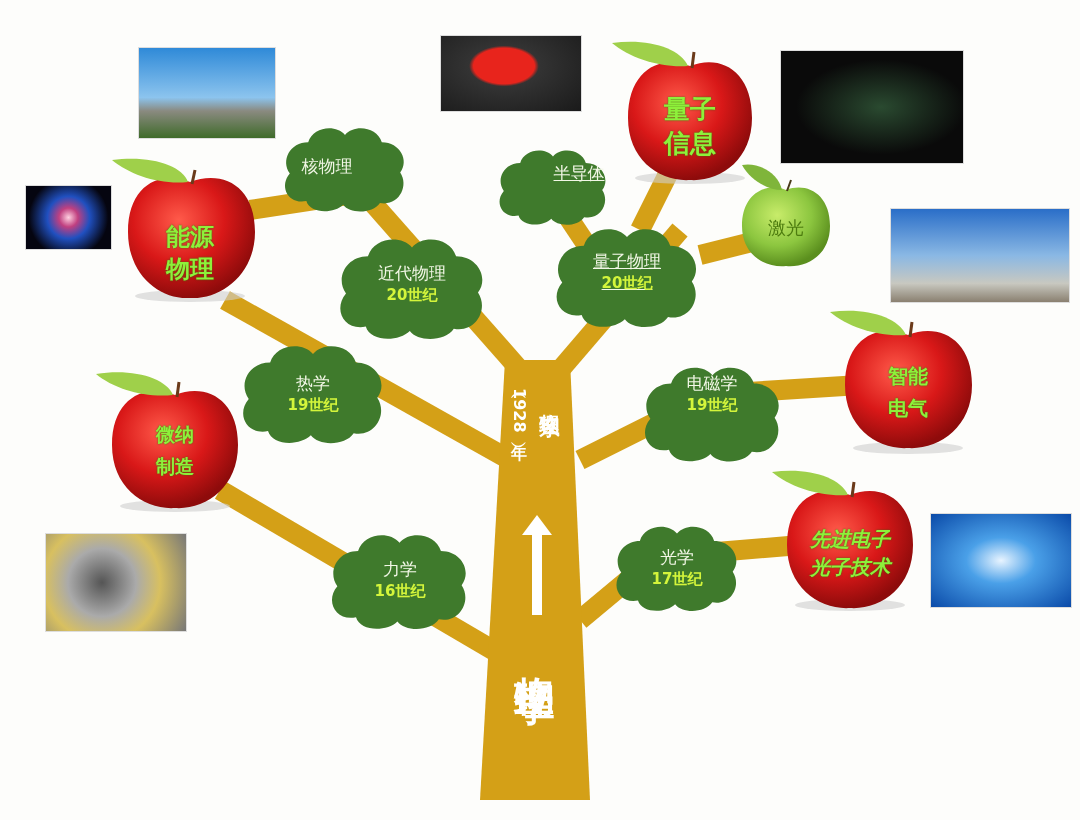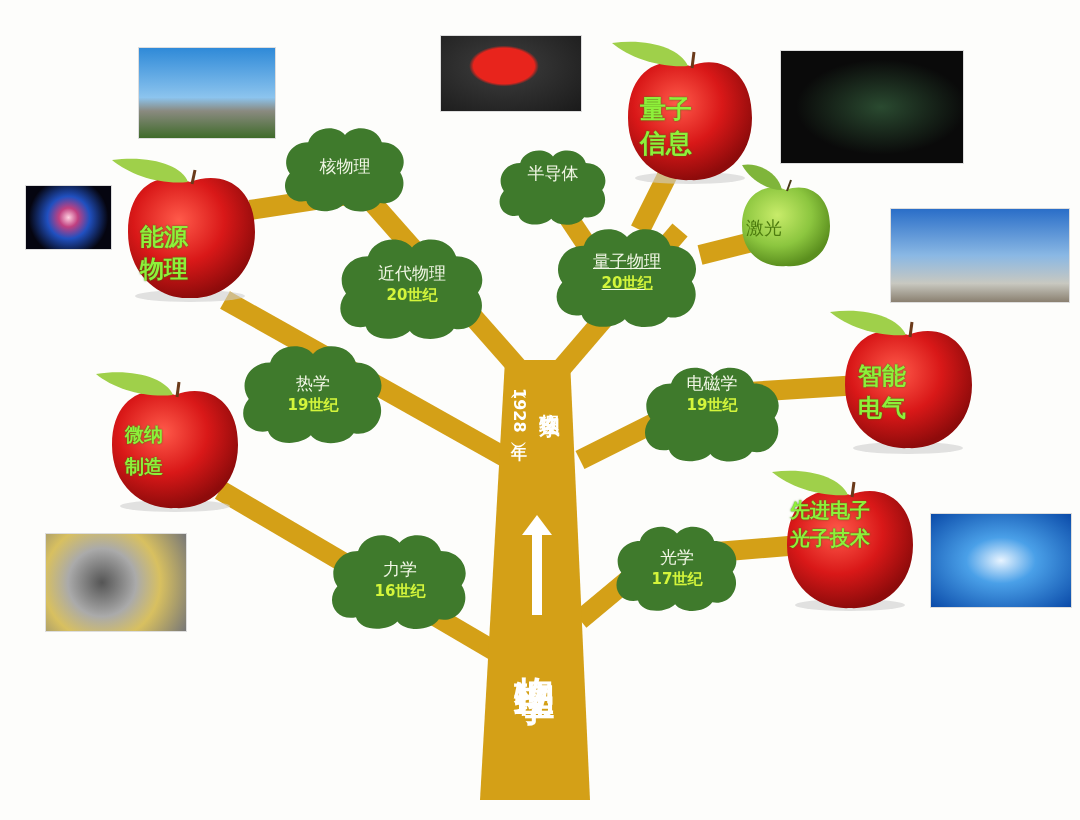--- a/index.html
+++ b/index.html
@@ -1,20 +1,20 @@
 <!DOCTYPE html>
 <html><head>
 <meta charset="utf-8">
 <style>
   html,body{margin:0;padding:0;background:#fdfdfb;}
   body{width:1080px;height:820px;position:relative;overflow:hidden;font-family:"DejaVu Sans",sans-serif;}
   svg.tree{position:absolute;left:0;top:0;}
   .cloud-label{position:absolute;text-align:center;color:#f2f7e6;font-size:17px;line-height:22px;}
   .cloud-label .era{display:block;color:#d4f53b;font-weight:bold;font-size:15px;}
-  .apple-label{position:absolute;text-align:left;color:#8ef03a;font-weight:bold;text-shadow:0 0 2px #3a6b10;}
+  .apple-label{position:absolute;text-align:center;color:#8ef03a;font-weight:bold;text-shadow:0 0 2px #3a6b10;}
   .trunk-text{position:absolute;color:#ffffff;font-weight:bold;writing-mode:vertical-rl;}
   .photo{position:absolute;overflow:hidden;border:1px solid #ddd;}
 </style>
 </head>
 <body>
 
 <svg class="tree" width="1080" height="820" viewBox="0 0 1080 820">
   <defs>
     <radialGradient id="redApple" cx="40%" cy="35%" r="65%">
       <stop offset="0%" stop-color="#ff5a4a"></stop>
@@ -92,22 +92,22 @@
 </svg>
 
 <div class="photo" style="left:138px;top:47px;width:136px;height:90px;background:linear-gradient(#2f8ad8 0%,#8cc4ee 55%,#8a8a80 70%,#3f6b2a 100%);"></div>
 <div class="photo" style="left:25px;top:185px;width:85px;height:63px;background:radial-gradient(circle at 50% 50%,#ffd0e0 0%,#c04080 18%,#2050c0 40%,#050510 75%);"></div>
 <div class="photo" style="left:440px;top:35px;width:140px;height:75px;background:radial-gradient(ellipse at 45% 40%,#e8241c 0%,#e8241c 28%,#333 32%,#1a1a1a 100%);"></div>
 <div class="photo" style="left:780px;top:50px;width:182px;height:112px;background:radial-gradient(ellipse at 55% 50%,#2a4a30 0%,#0a0a0a 60%);"></div>
 <div class="photo" style="left:890px;top:208px;width:178px;height:93px;background:linear-gradient(#2a6ec8 0%,#8ab8e4 50%,#c8c8c0 80%,#8a8070 100%);"></div>
 <div class="photo" style="left:45px;top:533px;width:140px;height:97px;background:radial-gradient(circle at 40% 50%,#555 0%,#aaa 35%,#d8c060 60%,#777 100%);"></div>
 <div class="photo" style="left:930px;top:513px;width:140px;height:93px;background:radial-gradient(ellipse at 50% 50%,#e8f4ff 0%,#4aa0e8 35%,#0a4aa8 100%);"></div>
 
-<div class="cloud-label" style="left:285px;top:155px;width:120px;text-align:center;"><span>核物理</span></div>
-<div class="cloud-label" style="left:493px;top:162px;width:120px;"><span>半导体</span></div>
+<div class="cloud-label" style="left:267px;top:155px;width:120px;text-align:center;"><span>核物理</span></div>
+<div class="cloud-label" style="left:519px;top:162px;width:120px;text-decoration:underline;"><span>半导体</span></div>
 <div class="cloud-label" style="left:342px;top:262px;width:140px;"><span>近代物理</span><span class="era">20世纪</span></div>
 <div class="cloud-label" style="left:557px;top:250px;width:140px;text-decoration:underline;"><span>量子物理</span><span class="era">20世纪</span></div>
 <div class="cloud-label" style="left:253px;top:372px;width:120px;"><span>热学</span><span class="era">19世纪</span></div>
 <div class="cloud-label" style="left:652px;top:372px;width:120px;"><span>电磁学</span><span class="era">19世纪</span></div>
 <div class="cloud-label" style="left:340px;top:558px;width:120px;"><span>力学</span><span class="era">16世纪</span></div>
 <div class="cloud-label" style="left:617px;top:546px;width:120px;"><span>光学</span><span class="era">17世纪</span></div>
 
 <div class="apple-label" style="left:140px;top:208px;width:100px;font-size:24px;line-height:32px;margin-top:13px;">
     <div>能源</div>
     <div>物理</div>
@@ -116,24 +116,24 @@
     <div>微纳</div>
     <div>制造</div>
   </div>
 <div class="apple-label" style="left:640px;top:92px;width:100px;font-size:26px;line-height:34px;">
     <div>量子</div>
     <div>信息</div>
   </div>
 <div class="apple-label" style="left:746px;top:217px;width:80px;font-size:18px;line-height:22px;color:#4d7c0f;text-shadow:none;font-weight:normal;">
     <div>激光</div>
   </div>
-<div class="apple-label" style="left:858px;top:360px;width:100px;font-size:24px;line-height:32px;">
+<div class="apple-label" style="left:858px;top:360px;width:100px;font-size:20px;line-height:32px;">
     <div>智能</div>
     <div>电气</div>
   </div>
-<div class="apple-label" style="left:790px;top:496px;width:120px;font-size:20px;line-height:28px;">
+<div class="apple-label" style="left:790px;top:525px;width:120px;font-size:20px;line-height:28px;font-style:italic;">
     <div>先进电子</div>
     <div>光子技术</div>
   </div>
 
 <div class="trunk-text" style="left:537px;top:398px;font-size:20px;letter-spacing:1px;">物理系</div>
 <div class="trunk-text" style="left:508px;top:388px;font-size:16px;letter-spacing:0px;">（1928年）</div>
 <div class="trunk-text" style="left:512px;top:645px;font-size:40px;line-height:46px;letter-spacing:4px;">物理学</div>
 
 </body></html>

